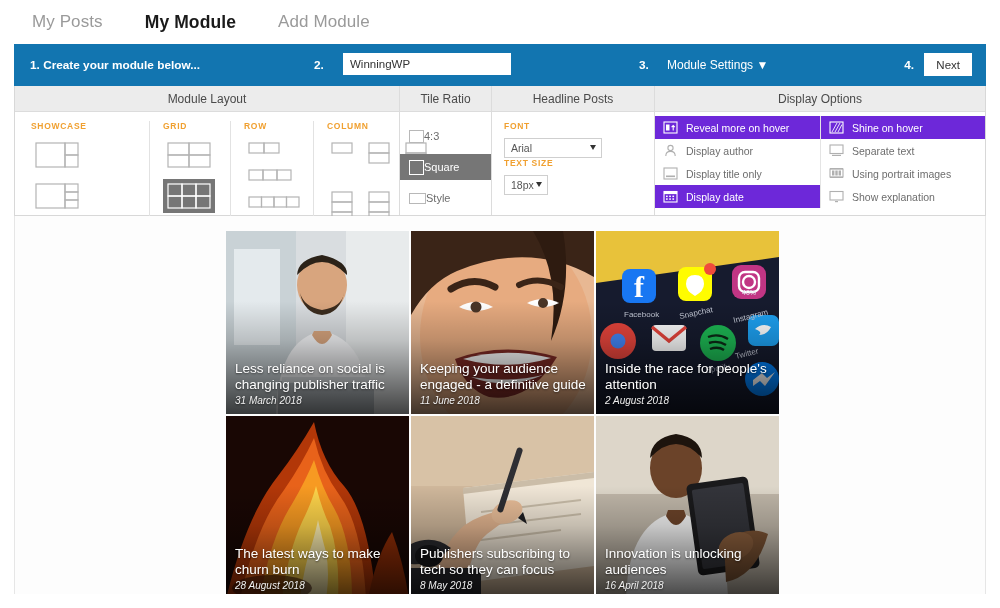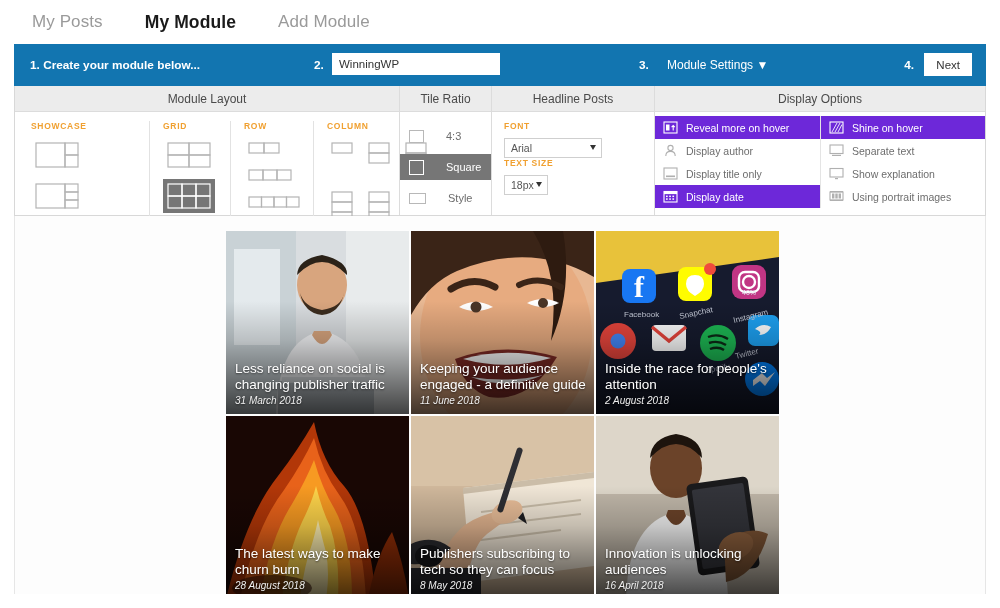--- a/index.html
+++ b/index.html
@@ -39,21 +39,21 @@
     font-size: 11.8px;
     position: relative;
   }
   .bluebar .step {
     font-weight: 700;
     font-size: 11.8px;
   }
   .bb-1 { position: absolute; left: 16px; font-weight: 700; }
   .bb-2num { position: absolute; left: 300px; font-weight: 700; }
   .name-input {
-    position: absolute; left: 318px; top: 9px;
+    position: absolute; left: 329px; top: 9px;
     width: 168px; height: 22px;
     background: #fff; border: none; outline: none;
     font-family: "Liberation Sans", sans-serif;
     font-size: 11.5px; color: #333;
     padding: 0 7px;
   }
   .bb-3num { position: absolute; left: 625px; font-weight: 700; }
   .settings-drop {
     position: absolute; left: 653px;
     font-size: 12px; cursor: pointer; white-space: nowrap;
@@ -110,21 +110,21 @@
     cursor: pointer;
   }
   .licon.sel { background: #767676; }
   .licon svg { display: block; }
   .licon .st { fill: none; stroke: #b4b4b4; stroke-width: 1.2; }
   .licon.sel .st { stroke: #ffffff; }
 
   
   .ratio-item {
     display: flex; align-items: center;
-    height: 26px; padding-left: 9px; gap: 22px;
+    height: 26px; padding-left: 9px; gap: 0;
     font-size: 11px; color: #6d6d6d; cursor: pointer;
     margin-bottom: 5px;
   }
   .ratio-item.sel { background: #767676; color: #ffffff; }
   .rbox { border: 1.4px solid #b8b8b8; }
   .ratio-item.sel .rbox { border-color: #ffffff; }
   .rbox.r43    { width: 15px; height: 13px; }
   .rbox.rsq    { width: 15px; height: 15px; }
   .rbox.rwide  { width: 17px; height: 11px; }
 
@@ -467,38 +467,38 @@
               <svg width="15" height="13" viewBox="0 0 15 13">
                   <rect class="s" x="1" y="1" width="13" height="8.5"></rect>
                   <rect class="f" x="3" y="10.8" width="9" height="1.2"></rect>
                 </svg>
             </span>
             <span>Separate text</span>
           </div>
           <div class="dopt">
             <span class="dicon">
               <svg width="15" height="13" viewBox="0 0 15 13">
-                  <rect class="s" x="1" y="1.5" width="13" height="8.5"></rect>
-                  <rect class="f" x="6" y="11" width="3" height="1.2"></rect>
-                </svg>
-            </span>
-            <span>Show explanation</span>
-          </div>
-          <div class="dopt">
-            <span class="dicon">
-              <svg width="15" height="13" viewBox="0 0 15 13">
                   <rect class="s" x="1" y="2" width="13" height="8"></rect>
                   <rect class="f" x="1" y="1" width="13" height="1.2"></rect>
                   <rect class="f" x="1" y="9.8" width="13" height="1.2"></rect>
                   <rect class="f" x="3" y="3.5" width="2.4" height="5"></rect>
                   <rect class="f" x="6.3" y="3.5" width="2.4" height="5"></rect>
                   <rect class="f" x="9.6" y="3.5" width="2.4" height="5"></rect>
                 </svg>
             </span>
             <span>Using portrait images</span>
+          </div>
+          <div class="dopt">
+            <span class="dicon">
+              <svg width="15" height="13" viewBox="0 0 15 13">
+                  <rect class="s" x="1" y="1.5" width="13" height="8.5"></rect>
+                  <rect class="f" x="6" y="11" width="3" height="1.2"></rect>
+                </svg>
+            </span>
+            <span>Show explanation</span>
           </div>
         </div>
 
       </div>
     </div>
   </div>
 </div>
 
 <div class="preview">
   <div class="tilegrid">

